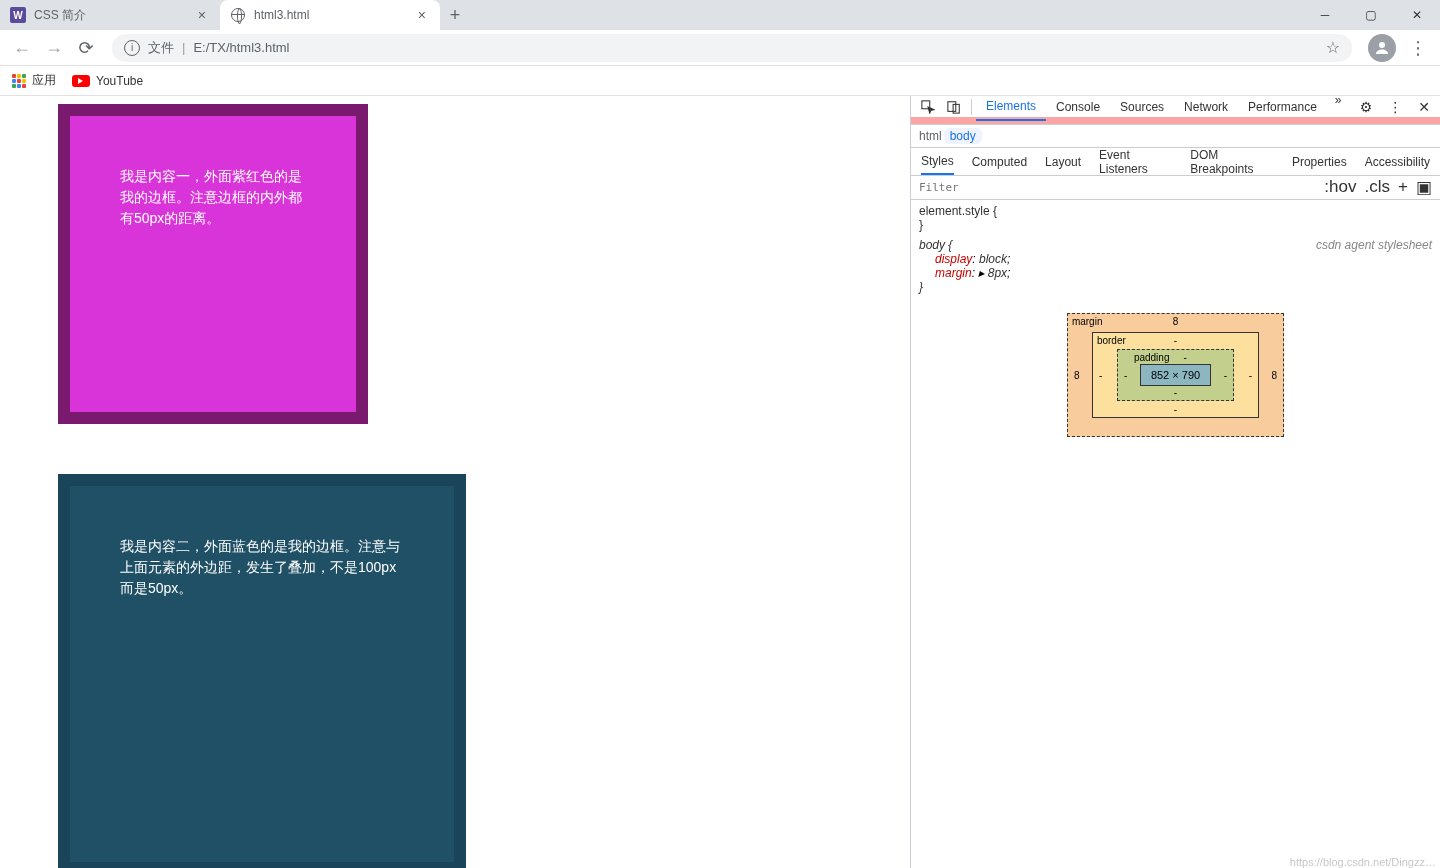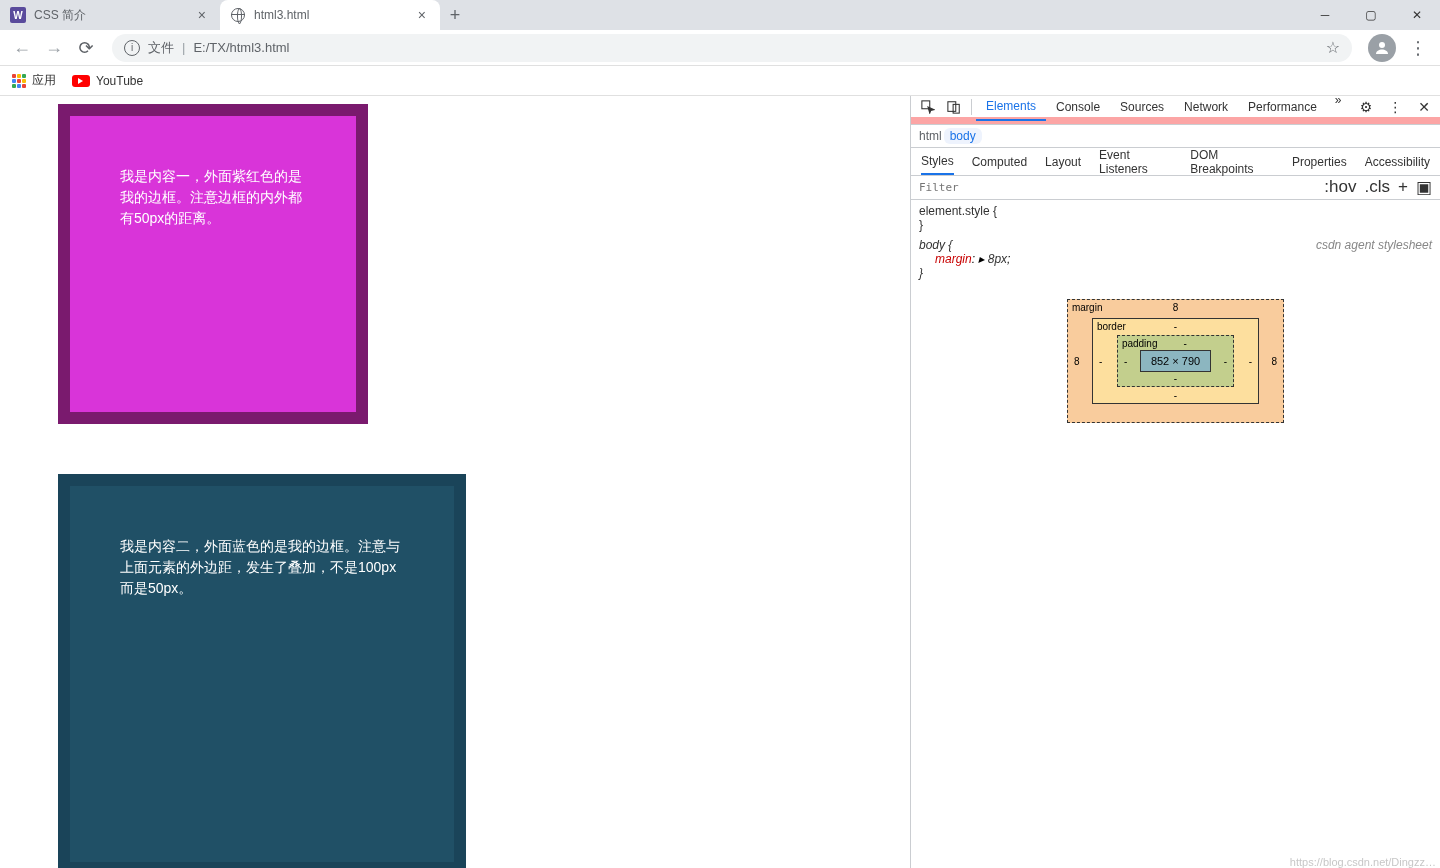--- a/index.html
+++ b/index.html
@@ -77,21 +77,21 @@
 .rule .uas{color:#888;font-style:italic;float:right}
 .rule .prop{padding-left:16px}
 .rule .pname{color:#c80000}
 .rule .pval{color:#333}
 .dt-box{padding:8px;display:flex;justify-content:center;align-items:center;min-height:150px}
 .bm-margin{background:#f9cc9d;border:1px dashed #333;padding:18px 24px;position:relative;font-size:10px}
 .bm-margin>.lbl{position:absolute;top:2px;left:4px}
 .bm-border{background:#fddf9e;border:1px solid #333;padding:16px 24px;position:relative}
 .bm-border>.lbl{position:absolute;top:2px;left:4px}
 .bm-padding{background:#c3cf8d;border:1px dashed #333;padding:14px 22px;position:relative}
-.bm-padding>.lbl{position:absolute;top:2px;left:4px}
+.bm-padding>.lbl{position:absolute;top:2px;left:16px}
 .bm-content{background:#8cb6c0;border:1px solid #333;padding:4px 10px;text-align:center;font-size:11px}
 .dash{position:absolute;font-size:10px}
 .w3-icon{width:16px;height:16px;background:#5a4b9c;color:#fff;font-size:10px;font-weight:bold;display:flex;align-items:center;justify-content:center;border-radius:2px}
 .globe-icon{width:14px;height:14px;border:1.5px solid #5f6368;border-radius:50%;position:relative}
 .globe-icon::before{content:"";position:absolute;left:5px;top:-1px;width:3px;height:14px;border:1px solid #5f6368;border-radius:50%}
 .globe-icon::after{content:"";position:absolute;top:5px;left:-1px;height:2px;width:14px;border-top:1px solid #5f6368}
 .watermark{position:absolute;right:4px;bottom:0;font-size:11px;color:rgba(128,128,128,0.45);font-family:Arial}
 </style>
 </head>
 <body>
@@ -233,20 +233,21 @@
           </div>
         </div>
         <div class="dt-rules">
           <div class="rule">
             <div class="sel">element.style {</div>
             <div class="sel">}</div>
           </div>
           <div class="rule" style="font-style:italic">
             <span class="uas">csdn agent stylesheet</span>
             <div class="sel">body {</div>
+            <div class="prop"><span class="pname">display</span>: <span class="pval">block</span>;</div>
             <div class="prop"><span class="pname">margin</span>: ▸ <span class="pval">8px</span>;</div>
             <div class="sel">}</div>
           </div>
           <div class="dt-box">
             <div class="bm-margin">
               <span class="lbl">margin</span>
               <span class="dash" style="top:2px;left:50%;transform:translateX(-50%)">8</span>
               <span class="dash" style="left:6px;top:50%;transform:translateY(-50%)">8</span>
               <span class="dash" style="right:6px;top:50%;transform:translateY(-50%)">8</span>
               <div class="bm-border">

